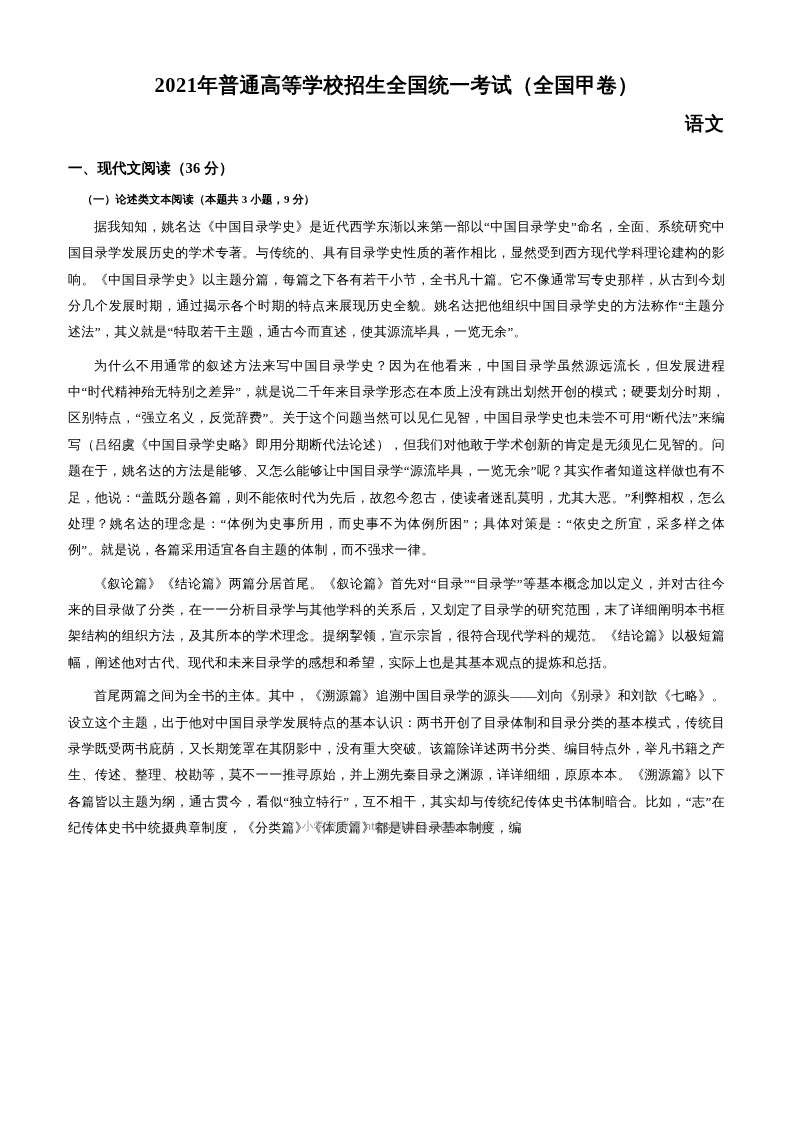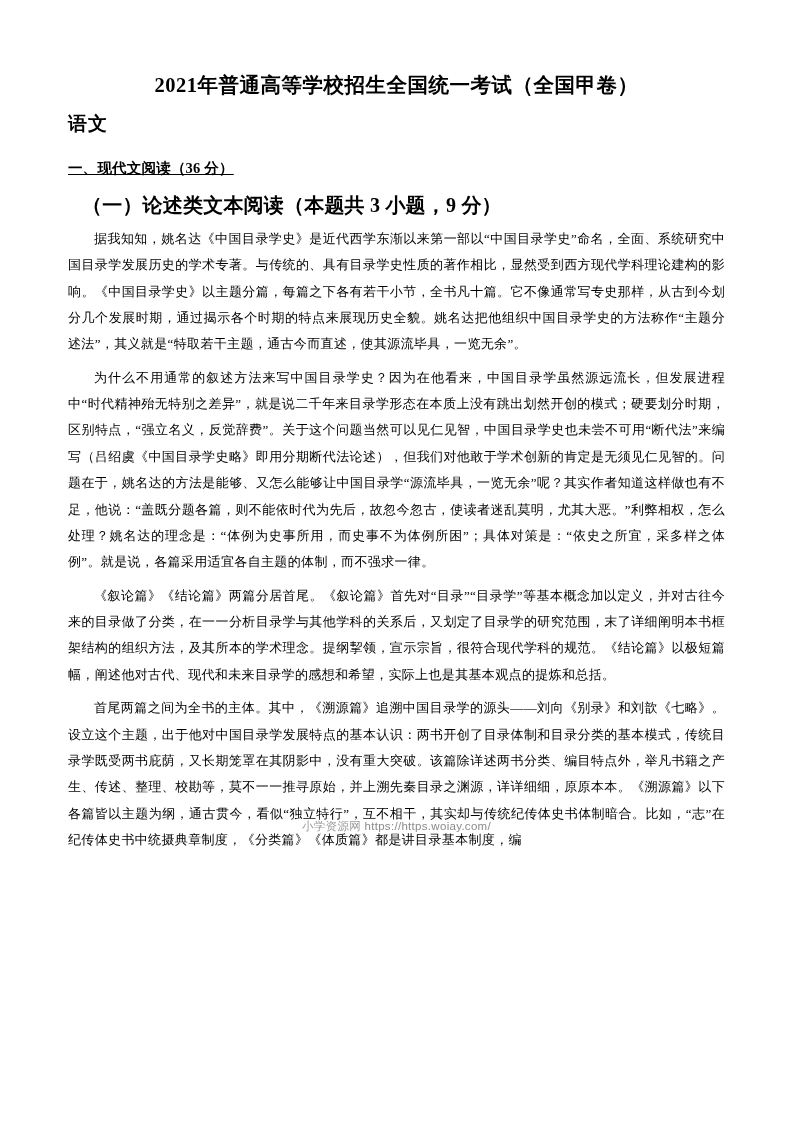--- a/index.html
+++ b/index.html
@@ -24,35 +24,34 @@
   }
   .doc-title {
     text-align: center;
     font-size: 20.5px;
     font-weight: bold;
     letter-spacing: 0.5px;
     line-height: 1.5;
     margin: 8px 0 0 0;
   }
   .doc-subtitle {
-    text-align: left;
+    text-align: right;
     font-size: 19px;
     font-weight: bold;
     letter-spacing: 1px;
     margin: 10px 0 0 0;
   }
   .section-head {
     font-size: 14.5px;
     font-weight: bold;
     margin: 22px 0 0 0;
     letter-spacing: 0.2px;
-    text-decoration: underline;
   }
   .sub-head {
-    font-size: 20px;
+    font-size: 11px;
     font-weight: bold;
     margin: 14px 0 0 14px;
     letter-spacing: 0.2px;
   }
   .lead {
     font-size: 13.2px;
     margin: 13px 0 0 0;
     line-height: 1.55;
   }
   .para {

